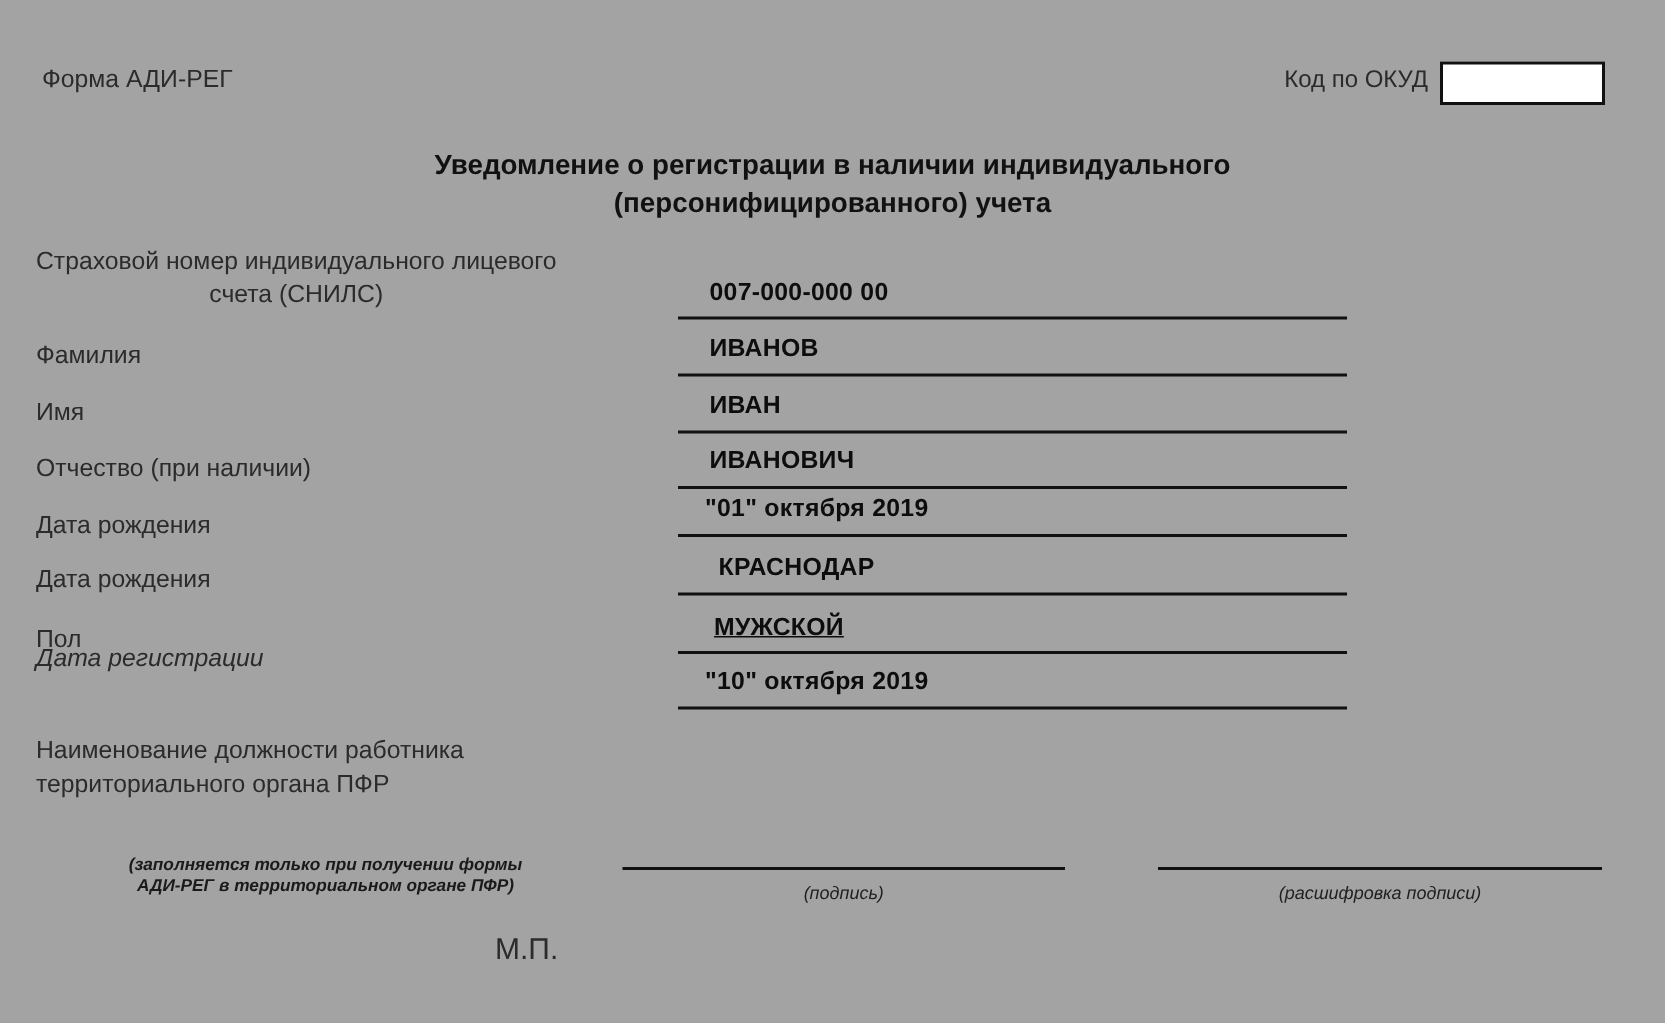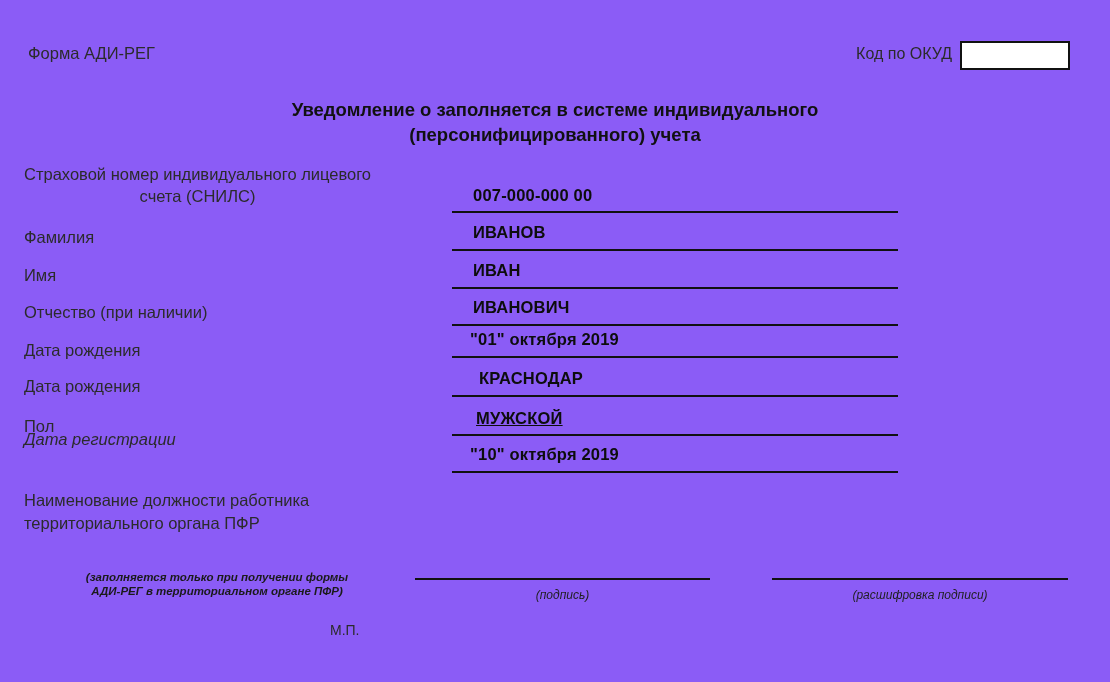--- a/index.html
+++ b/index.html
@@ -8,21 +8,21 @@
     background: #ffffff;
   }
   body {
     font-family: "Liberation Sans", sans-serif;
     color: #1a1a1a;
   }
   #page {
     position: relative;
     width: 1110px;
     height: 682px;
-    background: #8b5cf6;
+    background: #a3a3a3;
     overflow: hidden;
   }
 
   
   .form-code {
     position: absolute;
     left: 28px;
     top: 44px;
     font-size: 16.5px;
     color: #2b2b2b;
@@ -121,37 +121,37 @@
     font-size: 12px;
     font-style: italic;
     color: #1f1f1f;
     text-align: center;
     white-space: nowrap;
   }
   .stamp-mark {
     position: absolute;
     left: 330px;
     top: 622px;
-    font-size: 14px;
+    font-size: 20px;
     color: #2b2b2b;
   }
 </style>
 </head>
 <body>
 
 <div id="page">
 
   <div class="form-code">Форма АДИ-РЕГ</div>
 
   <div class="okud-label">Код по ОКУД</div>
 
   <div class="okud-box"></div>
 
   <div class="doc-title">
-    <span>Уведомление о заполняется в системе индивидуального</span>
+    <span>Уведомление о регистрации в наличии индивидуального</span>
     <span class="line2">(персонифицированного) учета</span>
   </div>
 
   <div class="field-label" style="top:163px;text-align:center;">Страховой номер индивидуального лицевого
 счета (СНИЛС)</div>
   <div class="field-value" style="left:473px; top:186px;">007-000-000 00</div>
   <div class="rule" style="top:211px;"></div>
 
   <div class="field-label" style="top:226px;">Фамилия</div>
   <div class="field-value" style="left:473px; top:223px;">ИВАНОВ</div>

